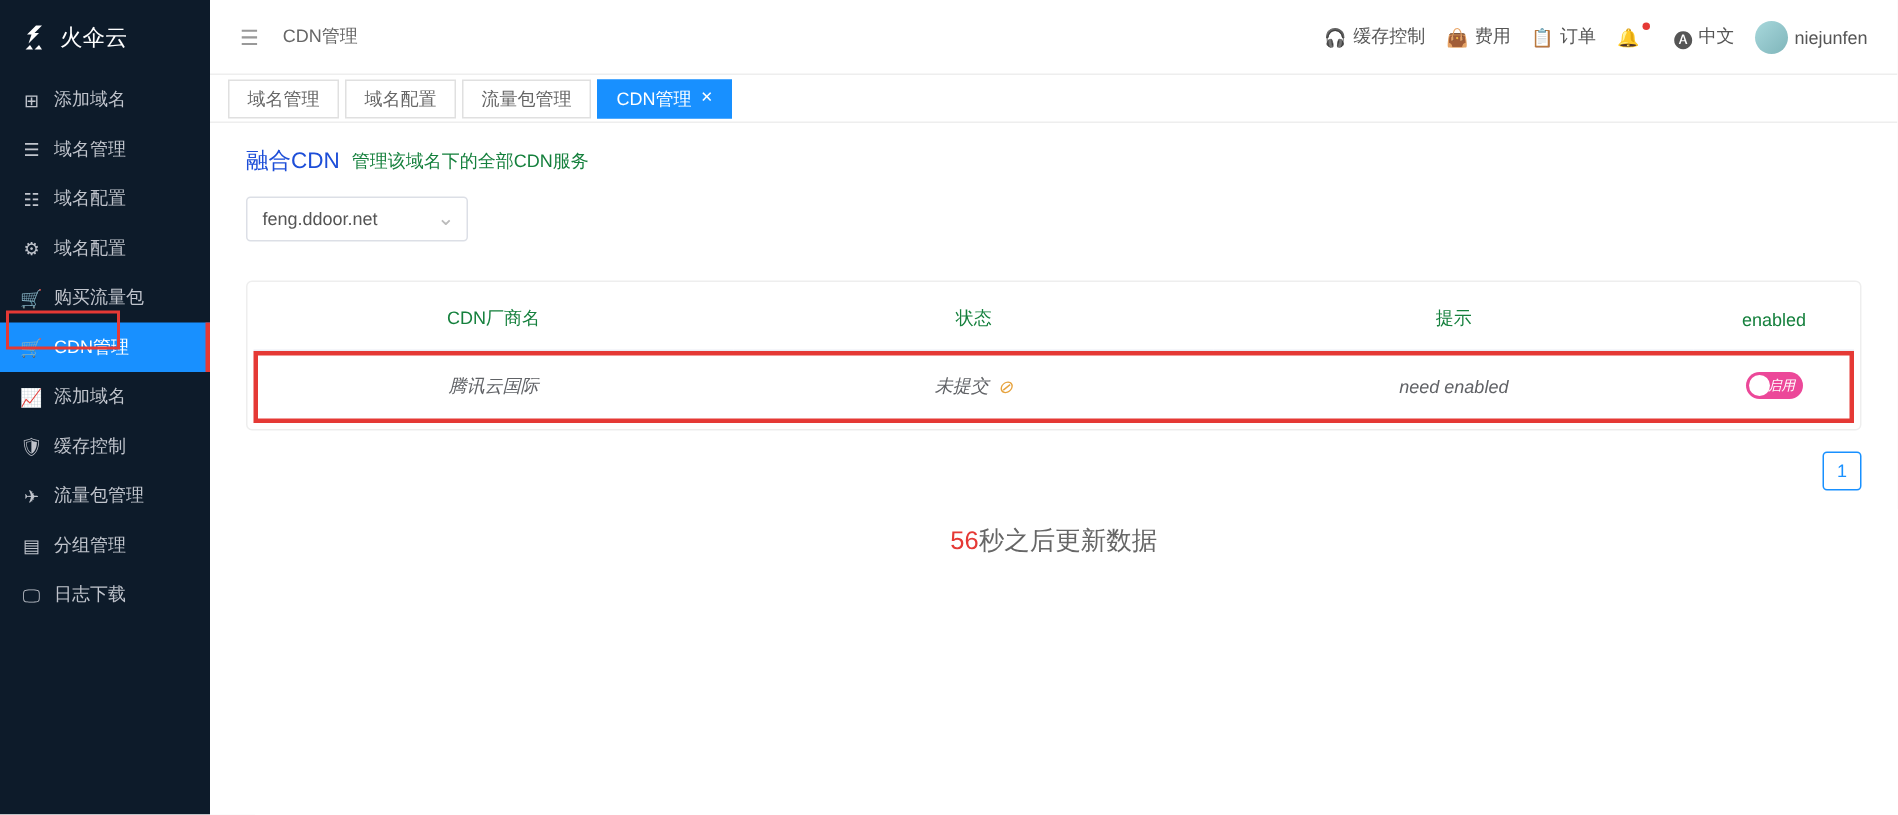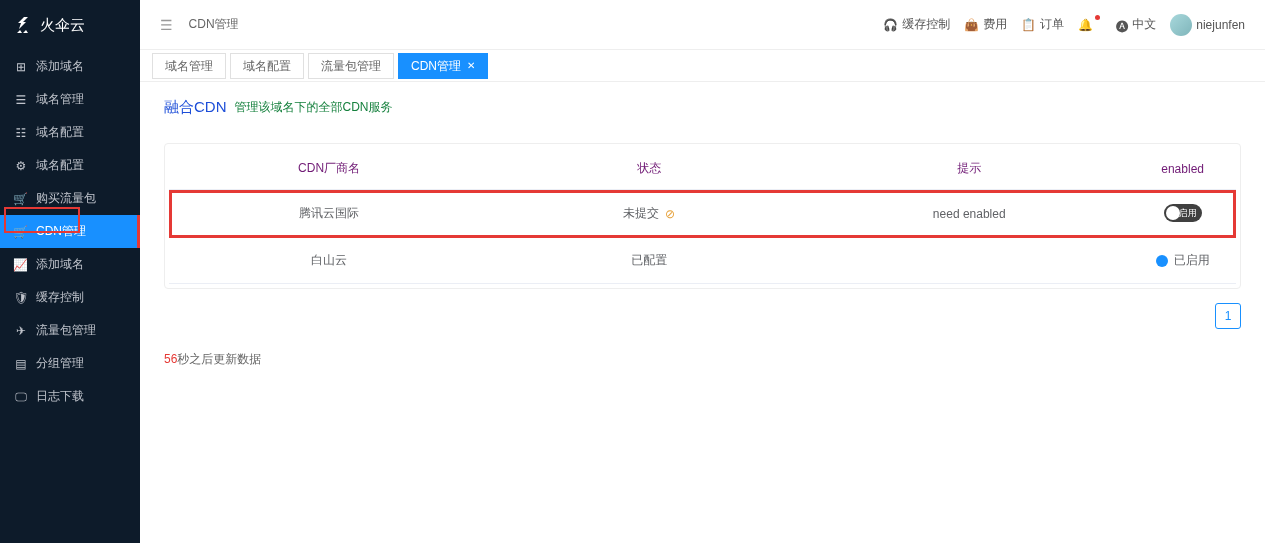--- a/index.html
+++ b/index.html
@@ -31,33 +31,33 @@
     
     .content { flex: 1; padding: 16px 24px; background: #fff; overflow: auto; }
     .page-head { display: flex; align-items: center; gap: 8px; margin-bottom: 14px; }
     .page-title { font-size: 15px; color: #1d4ed8; font-weight: 400; }
     .page-subtitle { font-size: 12px; color: #15803d; }
     .domain-select { width: 148px; height: 30px; border: 1px solid #dcdfe6; border-radius: 3px; padding: 0 28px 0 10px; font-size: 12px; color: #555; display: flex; align-items: center; position: relative; cursor: pointer; background: #fff; }
     .domain-select::after { content: "⌄"; position: absolute; right: 8px; color: #bbb; font-size: 14px; top: 5px; }
     
     .panel { margin-top: 26px; border: 1px solid #eee; border-radius: 4px; padding: 4px; }
     table { width: 100%; border-collapse: collapse; font-size: 12px; }
-    thead th { text-align: center; font-weight: 400; color: #701a75; padding: 12px 0; border-bottom: 1px solid #ebeef5; }
+    thead th { text-align: center; font-weight: 400; color: #15803d; padding: 12px 0; border-bottom: 1px solid #ebeef5; }
     tbody td { text-align: center; padding: 14px 0; color: #606266; border-bottom: 1px solid #ebeef5; }
-    .row-highlight { position: relative; }
+    .row-highlight { position: relative; font-style: italic; }
     .row-highlight::after { content: ""; position: absolute; left: 0; right: 0; top: 0; bottom: 0; border: 3px solid #e53935; pointer-events: none; }
     .warn-icon { color: #e6a23c; margin-left: 6px; font-size: 12px; display: inline-block; vertical-align: middle; }
-    .toggle { width: 38px; height: 18px; border-radius: 9px; background: #404040; display: inline-flex; align-items: center; padding: 2px; font-size: 9px; color: #fff; justify-content: flex-start; gap: 2px; cursor: pointer; position: relative; }
+    .toggle { width: 38px; height: 18px; border-radius: 9px; background: #ec4899; display: inline-flex; align-items: center; padding: 2px; font-size: 9px; color: #fff; justify-content: flex-start; gap: 2px; cursor: pointer; position: relative; }
     .toggle .knob { width: 14px; height: 14px; background: #fff; border-radius: 50%; }
     .toggle .label { position: absolute; right: 5px; font-size: 9px; }
     .status-dot { width: 12px; height: 12px; border-radius: 50%; background: #1890ff; display: inline-block; vertical-align: middle; margin-right: 6px; }
     
     .pager { display: flex; justify-content: flex-end; margin-top: 14px; }
     .pager .pg { width: 26px; height: 26px; border: 1px solid #1890ff; color: #1890ff; display: flex; align-items: center; justify-content: center; font-size: 12px; border-radius: 3px; cursor: pointer; }
-    .refresh-note { margin-top: 22px; font-size: 12px; color: #666; }
+    .refresh-note { margin-top: 22px; font-size: 17px; color: #666; text-align: center; }
     .refresh-note .sec { color: #e53935; }
   </style>
 </head>
 <body>
 
 <div class="app">
   <aside class="sidebar" style="position:relative;">
     <div class="logo">
       <span class="logo-icon">
         <svg width="20" height="20" viewBox="0 0 20 20">
@@ -160,20 +160,23 @@
       <div class="tab active">
           <span>CDN管理</span>
           <span class="close">✕</span>
         </div>
     </div>
 
     <div class="content">
       <div class="page-head">
         <span class="page-title">融合CDN</span>
         <span class="page-subtitle">管理该域名下的全部CDN服务</span>
+      </div>
+      <div class="domain-select">
+        <span>feng.ddoor.net</span>
       </div>
 
       <div class="panel">
         <table>
           <thead>
             <tr>
               <th style="width:30%">CDN厂商名</th>
               <th style="width:30%">状态</th>
               <th style="width:30%">提示</th>
               <th style="width:10%">enabled</th>
@@ -182,26 +185,20 @@
           <tbody>
             <tr class="row-highlight">
               <td>腾讯云国际</td>
               <td><span>未提交</span><span class="warn-icon">⊘</span></td>
               <td>need enabled</td>
               <td><span class="toggle">
                     <span class="knob"></span>
                     <span class="label">启用</span>
                   </span></td>
             </tr>
-            <tr>
-              <td>白山云</td>
-              <td>已配置</td>
-              <td></td>
-              <td><span class="status-dot"></span><span>已启用</span></td>
-            </tr>
           </tbody>
         </table>
       </div>
 
       <div class="pager">
         <span class="pg">1</span>
       </div>
 
       <div class="refresh-note">
         <span class="sec">56</span><span>秒之后更新数据</span>

